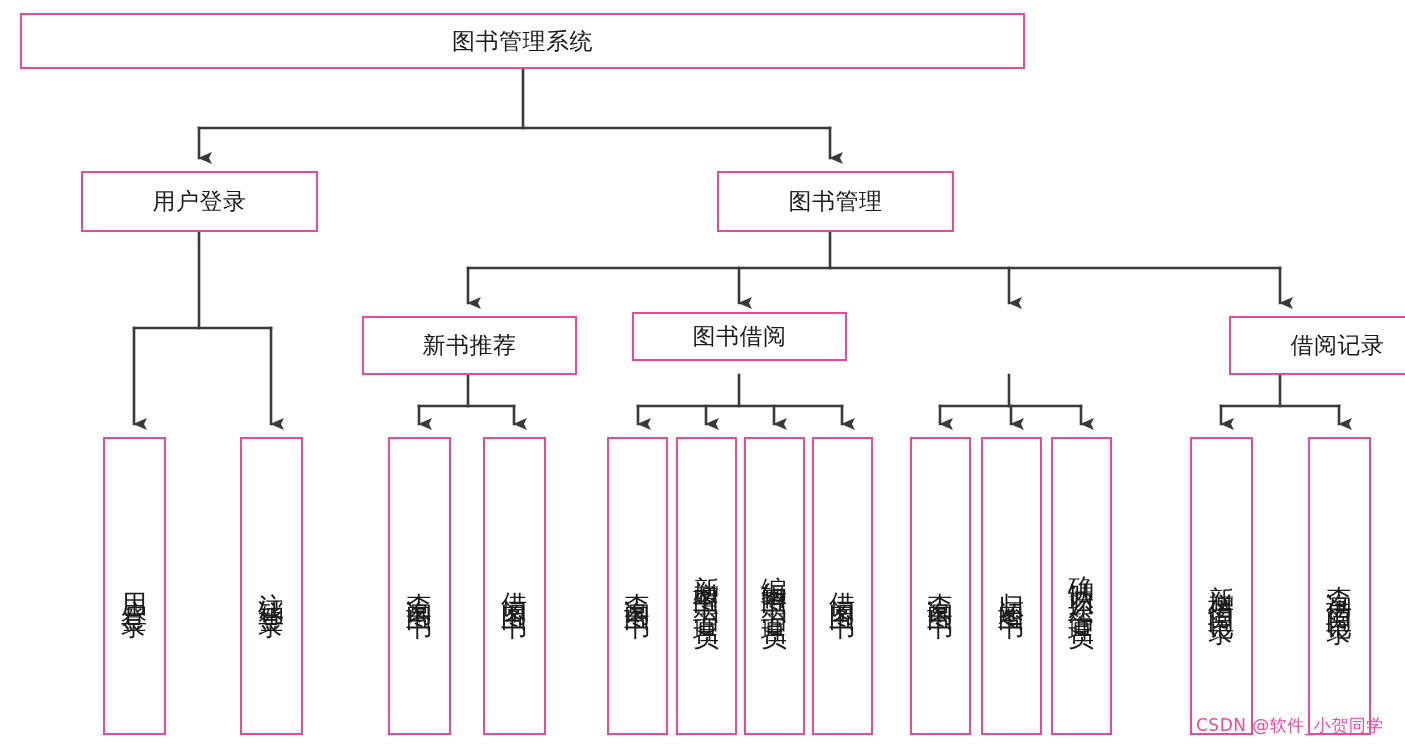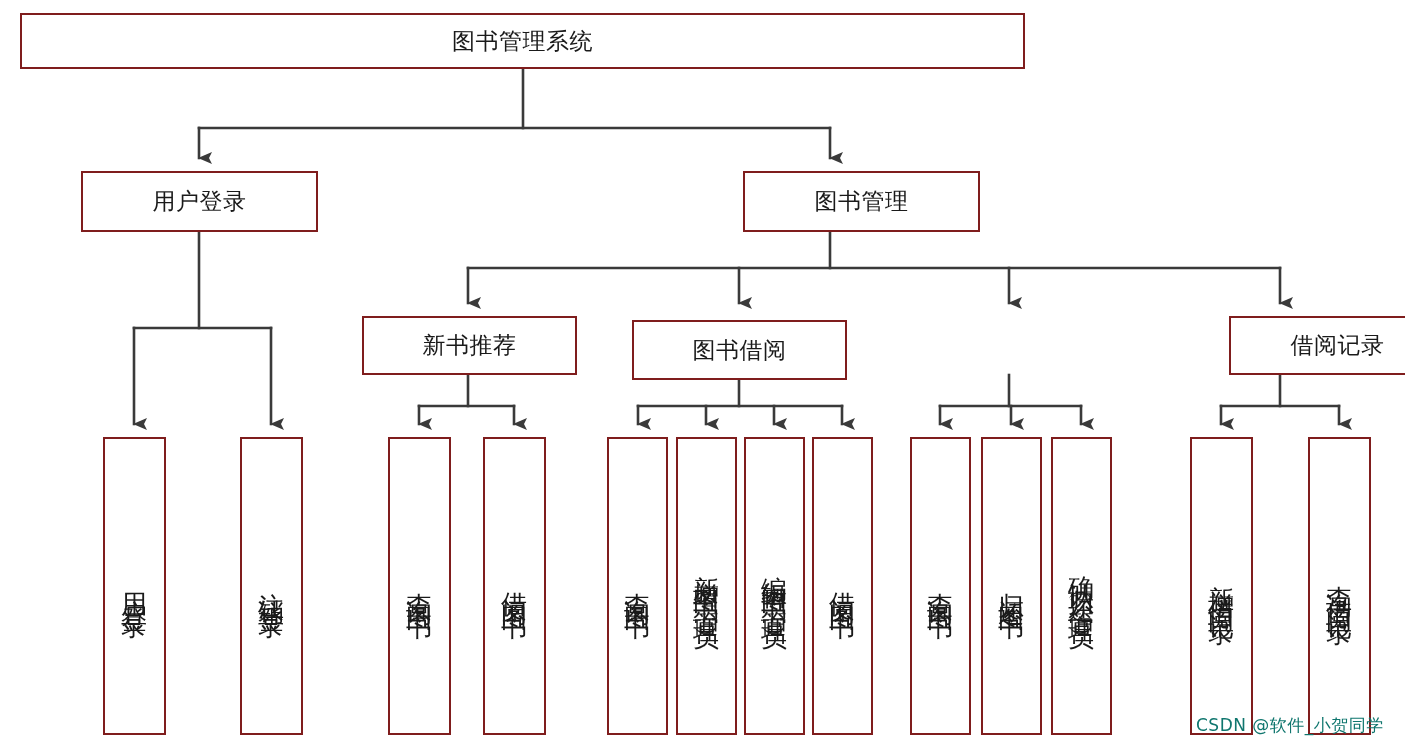--- a/index.html
+++ b/index.html
@@ -23,21 +23,21 @@
     position: absolute;
     left: 0;
     top: 0;
     width: 1405px;
     height: 747px;
   }
   .node {
     position: absolute;
     box-sizing: border-box;
     background: #ffffff;
-    border: 2px solid #7f1d1d;
+    border: 2px solid #ec4899;
     display: flex;
     align-items: center;
     justify-content: center;
     z-index: 3;
   }
   .node .label {
     color: #1a1a1a;
     line-height: 1.16;
     text-align: center;
     white-space: pre;
@@ -56,21 +56,21 @@
     font-size: 26px;
     letter-spacing: 7px;
     line-height: 1;
     text-align: center;
   }
   #watermark {
     position: absolute;
     left: 1196px;
     top: 714px;
     font-size: 17px;
-    color: #0f766e;
+    color: #ec4899;
     letter-spacing: 0.5px;
     z-index: 5;
     white-space: nowrap;
     font-family: "DejaVu Sans", "Liberation Sans", sans-serif;
   }
 </style>
 </head>
 <body>
 
 <div id="diagram-root">
@@ -126,28 +126,28 @@
     </g>
   </svg>
 
   <div class="node horizontal" style="left:20px; top:13px; width:1005px; height:56px;">
     <span class="label">图书管理系统</span>
   </div>
 
   <div class="node horizontal" style="left:81px; top:171px; width:237px; height:61px;">
     <span class="label">用户登录</span>
   </div>
-  <div class="node horizontal" style="left:743px; top:171px; width:237px; height:61px;">
+  <div class="node horizontal" style="left:717px; top:171px; width:237px; height:61px;">
     <span class="label">图书管理</span>
   </div>
 
   <div class="node horizontal" style="left:362px; top:316px; width:215px; height:59px;">
     <span class="label">新书推荐</span>
   </div>
-  <div class="node horizontal" style="left:632px; top:320px; width:215px; height:60px;">
+  <div class="node horizontal" style="left:632px; top:312px; width:215px; height:49px;">
     <span class="label">图书借阅</span>
   </div>
   <div class="node horizontal" style="left:1229px; top:316px; width:217px; height:59px;">
     <span class="label">借阅记录</span>
   </div>
 
   <div class="node vertical" style="left:103px; top:437px; width:63px; height:298px;">
     <span class="label">用户登录</span>
   </div>
   <div class="node vertical" style="left:240px; top:437px; width:63px; height:298px;">

